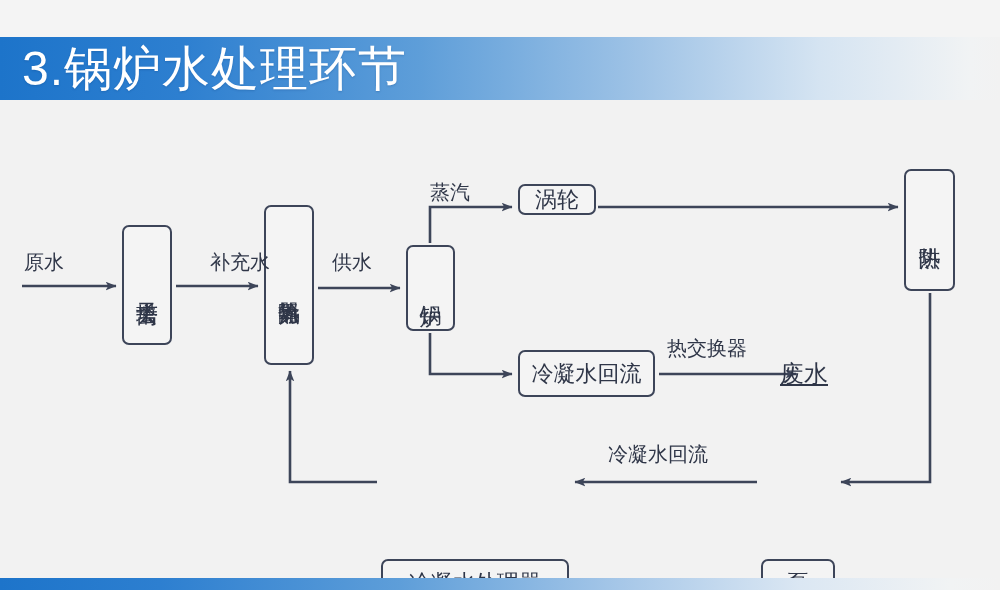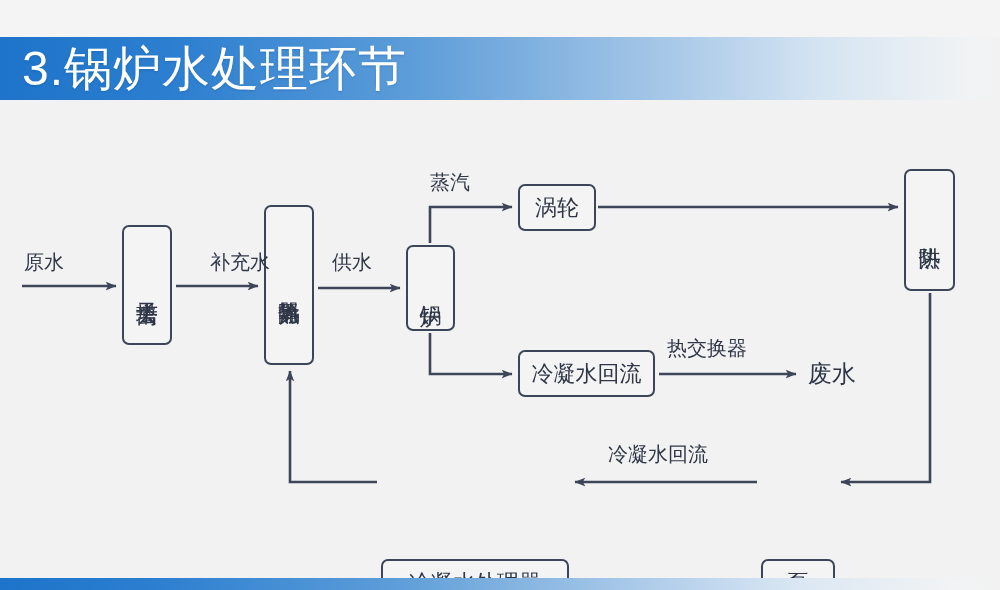--- a/index.html
+++ b/index.html
@@ -140,21 +140,21 @@
     </div>
 
     <div class="node vertical" style="left:264px; top:105px; width:50px; height:160px;">
       <span>热力除氧器</span>
     </div>
 
     <div class="node vertical" style="left:406px; top:145px; width:49px; height:86px;">
       <span>锅炉</span>
     </div>
 
-    <div class="node" style="left:518px; top:84px; width:78px; height:47px;">
+    <div class="node" style="left:518px; top:84px; width:78px; height:31px;">
       <span>涡轮</span>
     </div>
 
     <div class="node" style="left:518px; top:250px; width:137px; height:47px;">
       <span>冷凝水回流</span>
     </div>
 
     <div class="node vertical" style="left:904px; top:69px; width:51px; height:122px;">
       <span>热阱</span>
     </div>
@@ -166,25 +166,25 @@
     <div class="node" style="left:381px; top:459px; width:188px; height:47px;">
       <span>冷凝水处理器</span>
     </div>
 
     <div class="edge-label" style="left:24px; top:152px;">原水</div>
 
     <div class="edge-label" style="left:178px; top:152px;margin-left:32px;">补充水</div>
 
     <div class="edge-label" style="left:332px; top:152px;">供水</div>
 
-    <div class="edge-label" style="left:430px; top:72px;">蒸汽</div>
+    <div class="edge-label" style="left:430px; top:82px;">蒸汽</div>
 
     <div class="edge-label" style="left:667px; top:238px;">热交换器</div>
 
     <div class="edge-label" style="left:608px; top:344px;">冷凝水回流</div>
 
-    <div class="free-label" style="left:808px; top:262px;">废水</div>
+    <div class="free-label" style="left:780px; top:262px;text-decoration:underline;">废水</div>
 
   </div>
 
   <div id="bottom-bar"></div>
 
 </div>
 
 </body></html>

